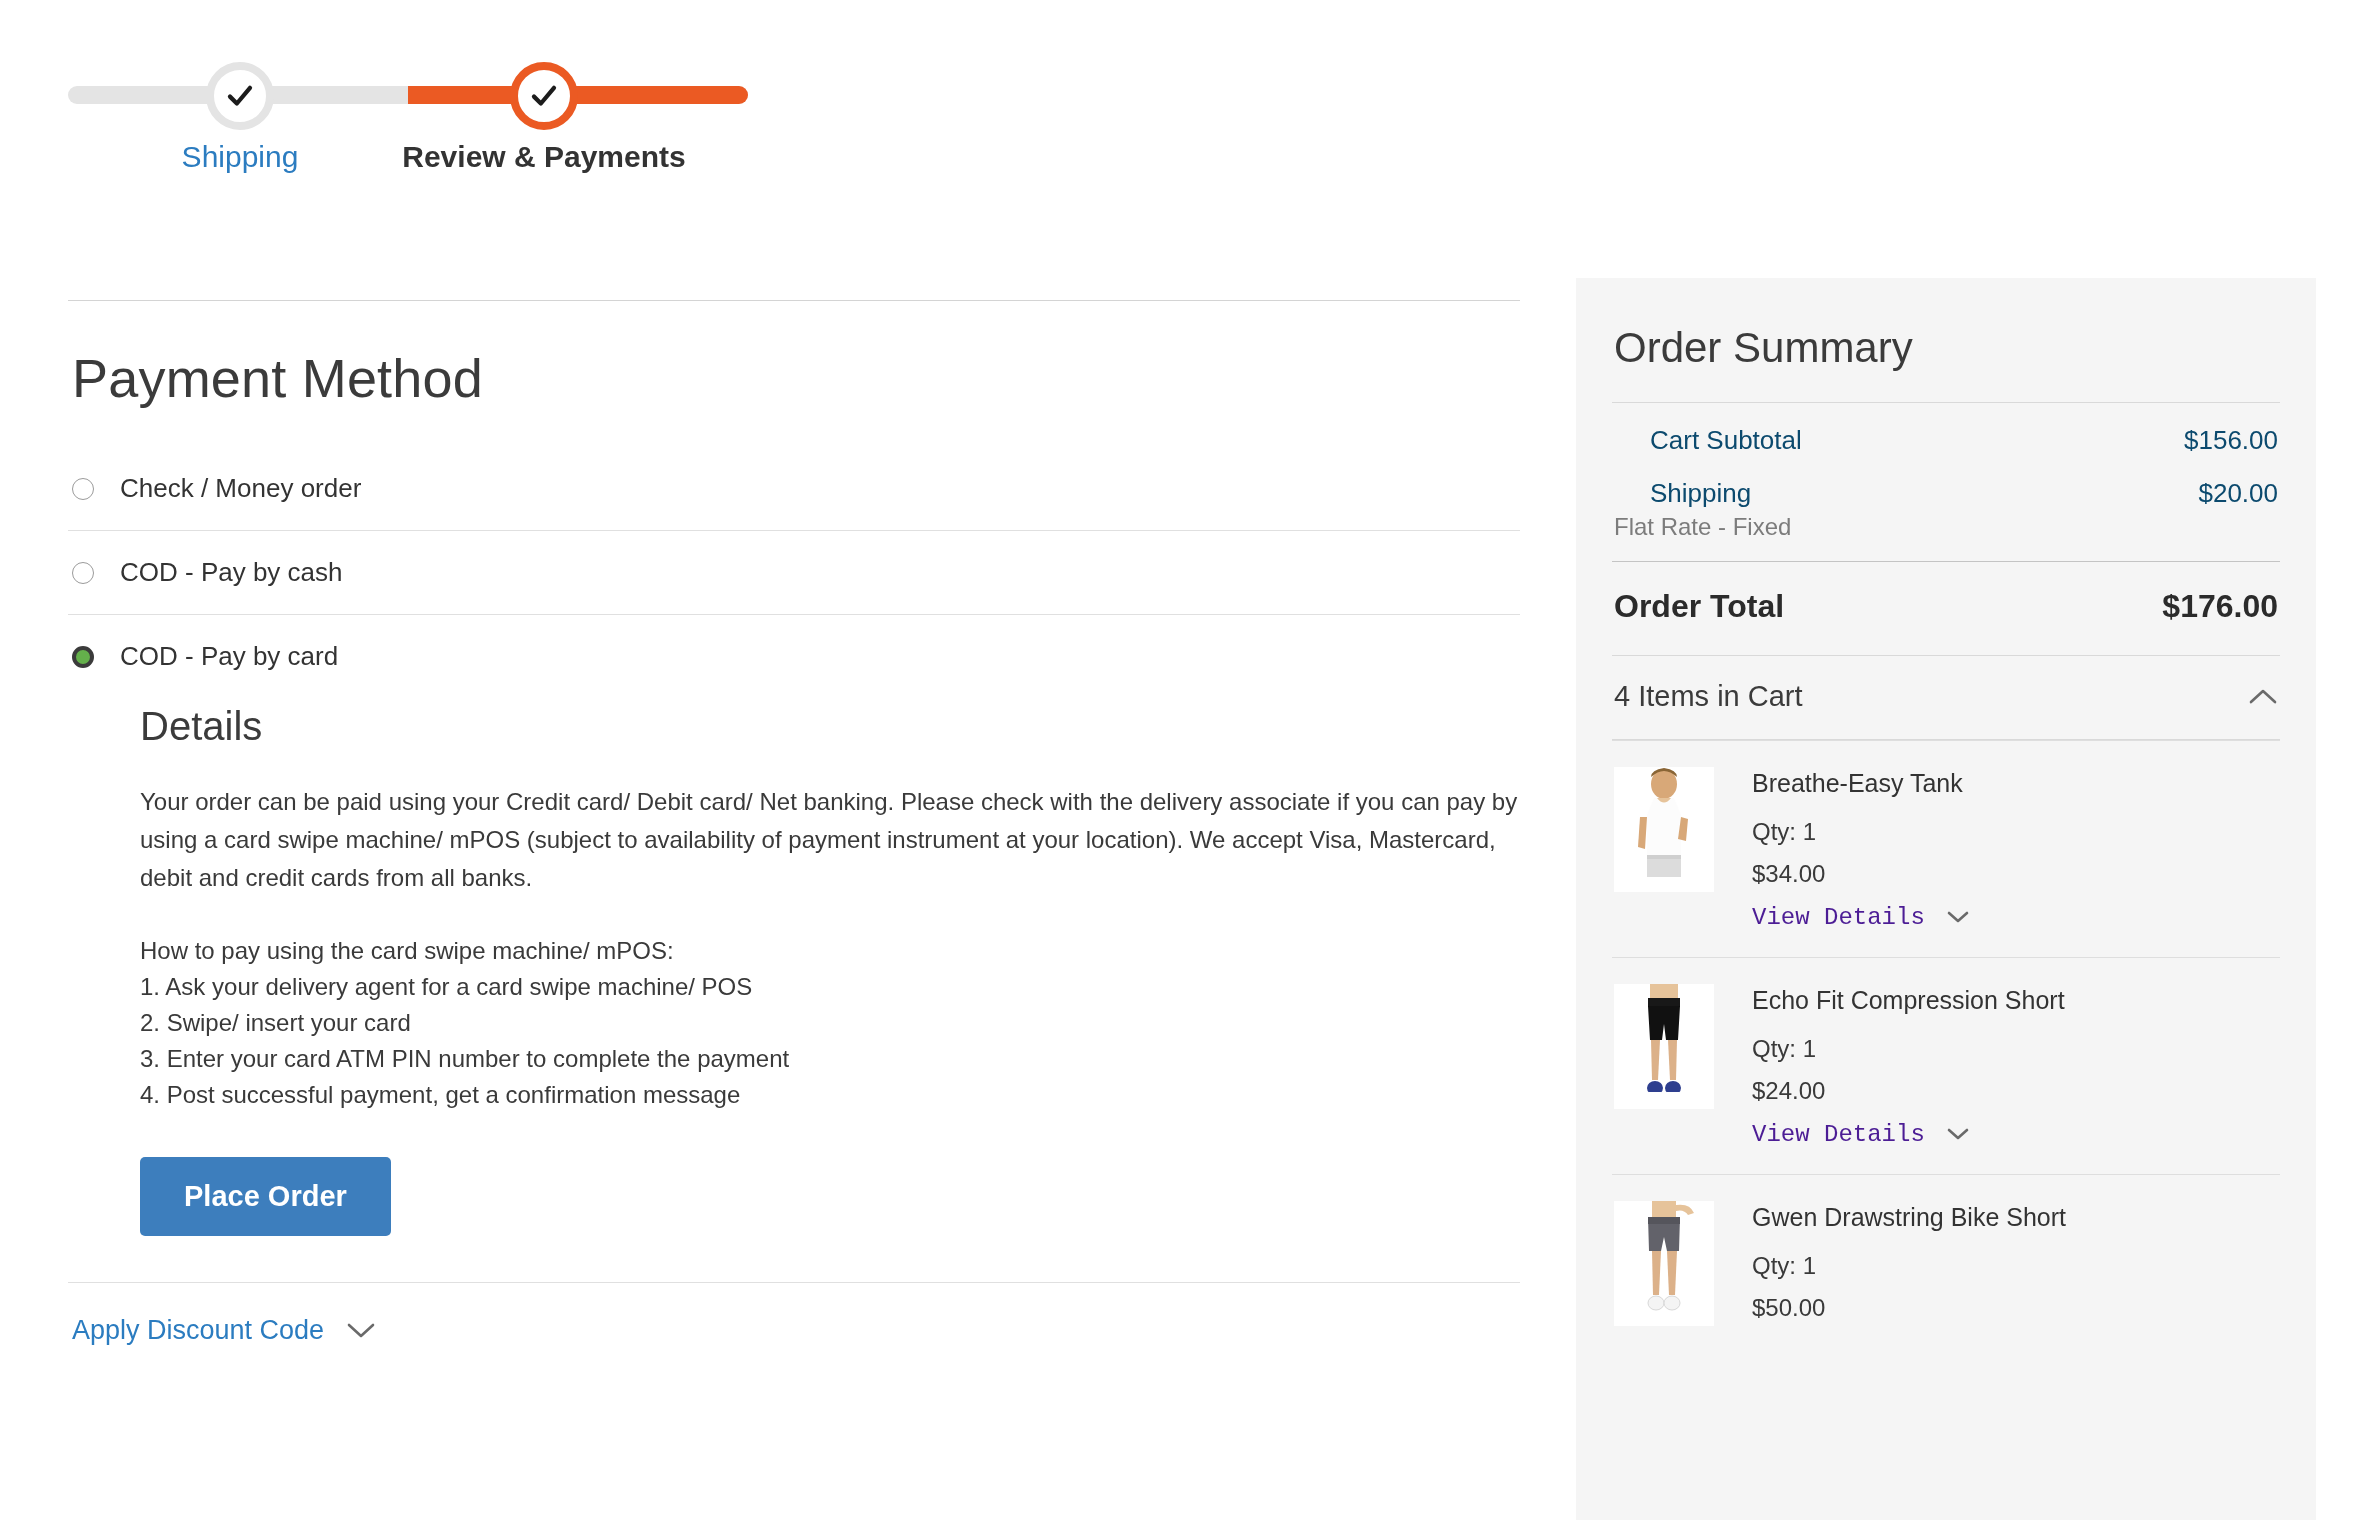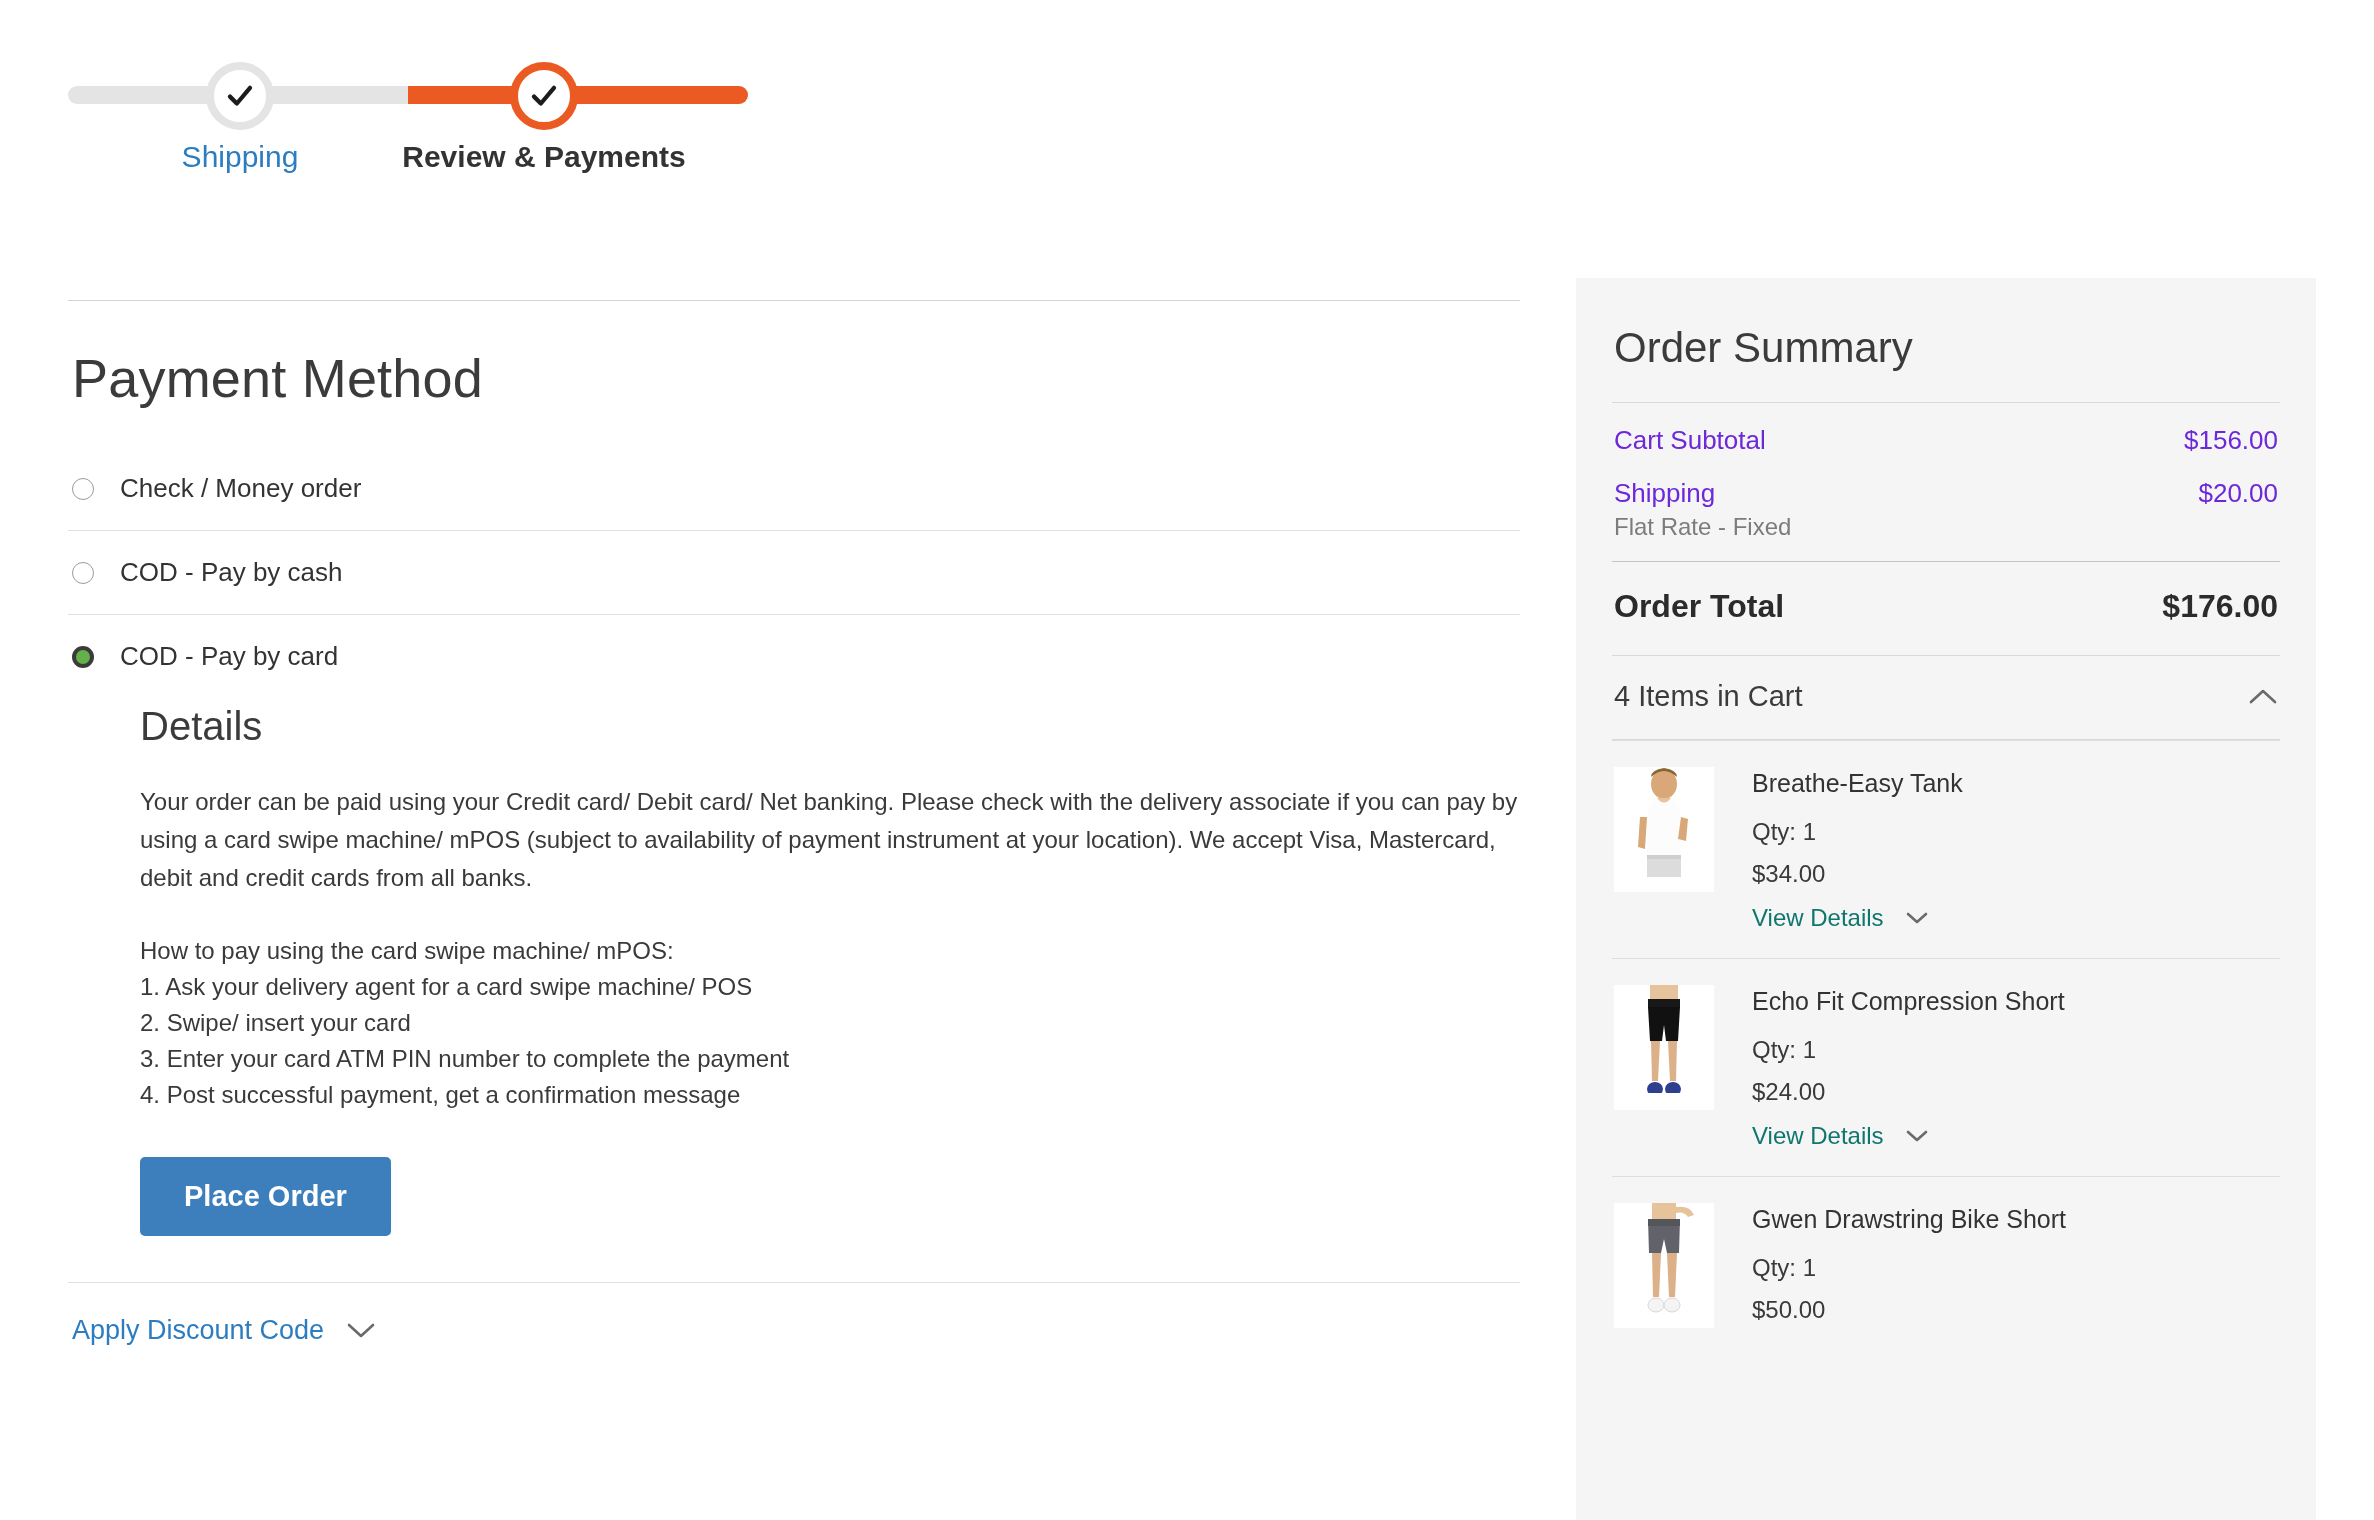--- a/index.html
+++ b/index.html
@@ -228,21 +228,22 @@
   }
   .sum-rule { height: 1px; background: #d9d9d9; }
   .sum-rule-strong { height: 1px; background: #c4c4c4; }
 
   .totals-row {
     display: flex;
     justify-content: space-between;
     align-items: flex-start;
     padding: 22px 2px 0 2px;
     font-size: 26px;
-    color: #6d28d9;
+    color: #0c4a6e;
+    margin-left: 36px;
   }
   .totals-sub {
     font-size: 24px;
     color: #7c7c7c;
     padding: 4px 2px 20px 2px;
   }
   .grand-row {
     display: flex;
     justify-content: space-between;
     align-items: baseline;
@@ -299,22 +300,23 @@
   .item-qty, .item-price {
     font-size: 24px;
     color: #3a3a3a;
     margin-bottom: 14px;
   }
   .view-details {
     display: flex;
     align-items: center;
     margin-top: 16px;
     font-size: 24px;
-    color: #0f766e;
+    color: #4c1d95;
     cursor: pointer;
+    font-family: Liberation Mono, monospace;
   }
 </style>
 </head>
 <body>
 
 <div class="page">
 
   <div class="progress-wrap">
     <div class="progress-track"></div>
     <div class="progress-fill"></div>

